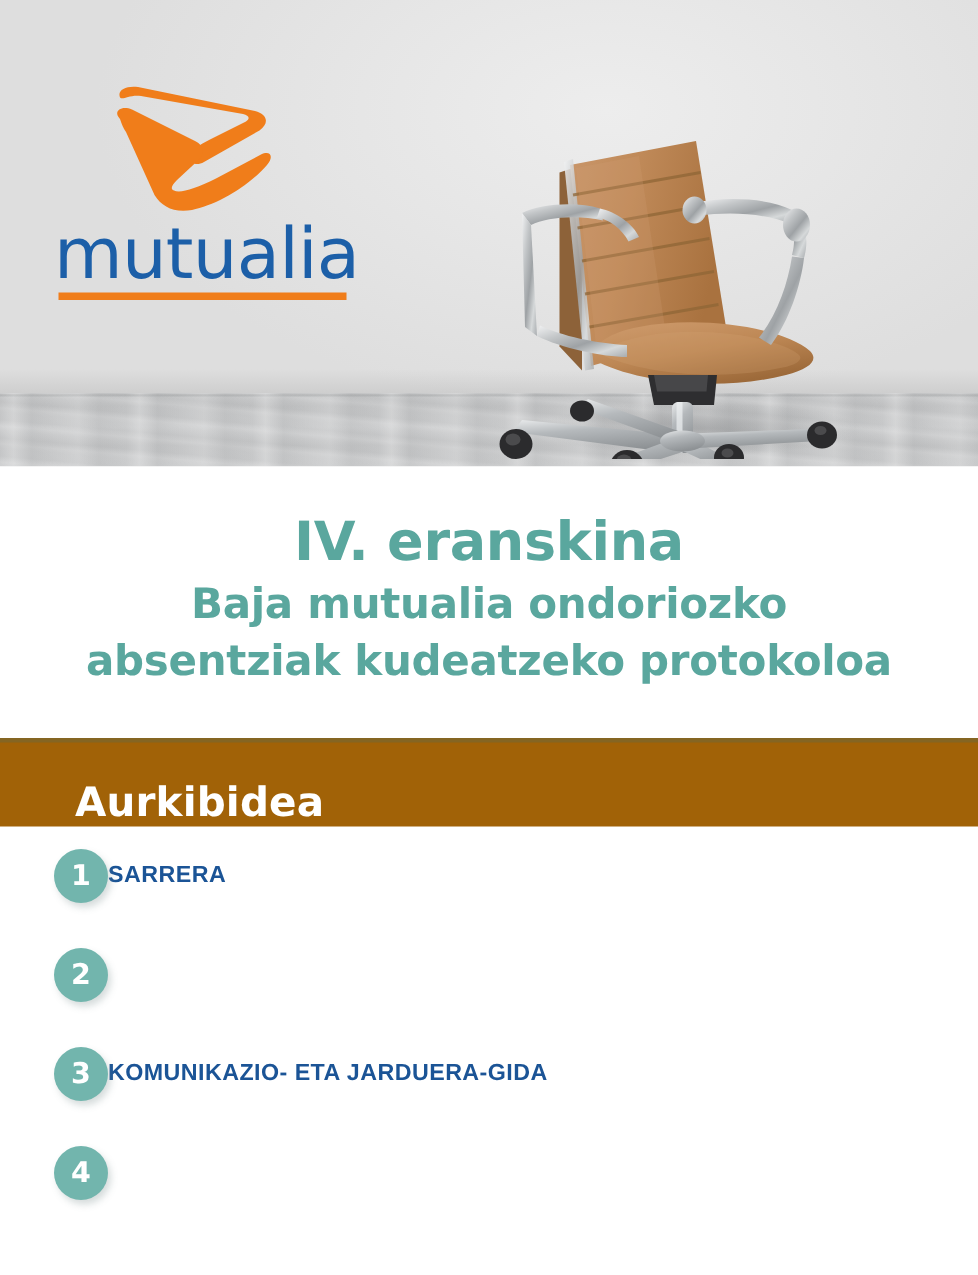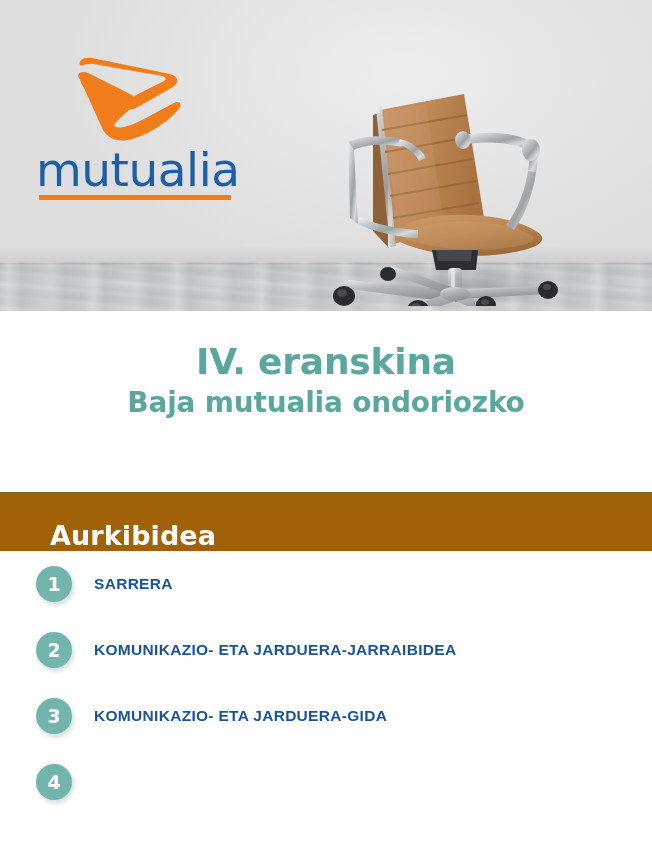--- a/index.html
+++ b/index.html
@@ -207,21 +207,20 @@
     font-size: 19px;
     font-weight: 600;
     display: flex;
     align-items: center;
     justify-content: center;
     box-shadow: 2px 3px 5px rgba(120,140,140,0.30);
     flex: 0 0 auto;
     font-family: "DejaVu Sans", sans-serif;
   }
   .toc-label {
-    margin-left: 22px;
     font-size: 15.5px;
     font-weight: bold;
     color: #1b5496;
     letter-spacing: 0.3px;
     font-family: "Liberation Sans", sans-serif;
   }
 </style>
 </head>
 <body>
 
@@ -344,36 +343,36 @@
         </svg>
       </div>
       <div class="logo-word">mutualia</div>
       <div class="logo-rule"></div>
     </div>
   </div>
 
   <div class="title-block">
     <div class="title-main">IV. eranskina</div>
     <div class="title-sub">Baja mutualia ondoriozko</div>
+    <div class="title-sub">absentziak kudeatzeko protokoloa</div>
   </div>
 
   <div class="index-bar">
     <div class="index-bar-title">Aurkibidea</div>
   </div>
 
   <div class="toc">
 
     <div class="toc-item">
       <div class="toc-badge">1</div>
       <div class="toc-label">SARRERA</div>
     </div>
 
     <div class="toc-item">
       <div class="toc-badge">2</div>
-      <div class="toc-label">KOMUNIKAZIO- ETA JARDUERA-JARRAIBIDEA</div>
     </div>
 
     <div class="toc-item">
       <div class="toc-badge">3</div>
       <div class="toc-label">KOMUNIKAZIO- ETA JARDUERA-GIDA</div>
     </div>
 
     <div class="toc-item">
       <div class="toc-badge">4</div>
     </div>

